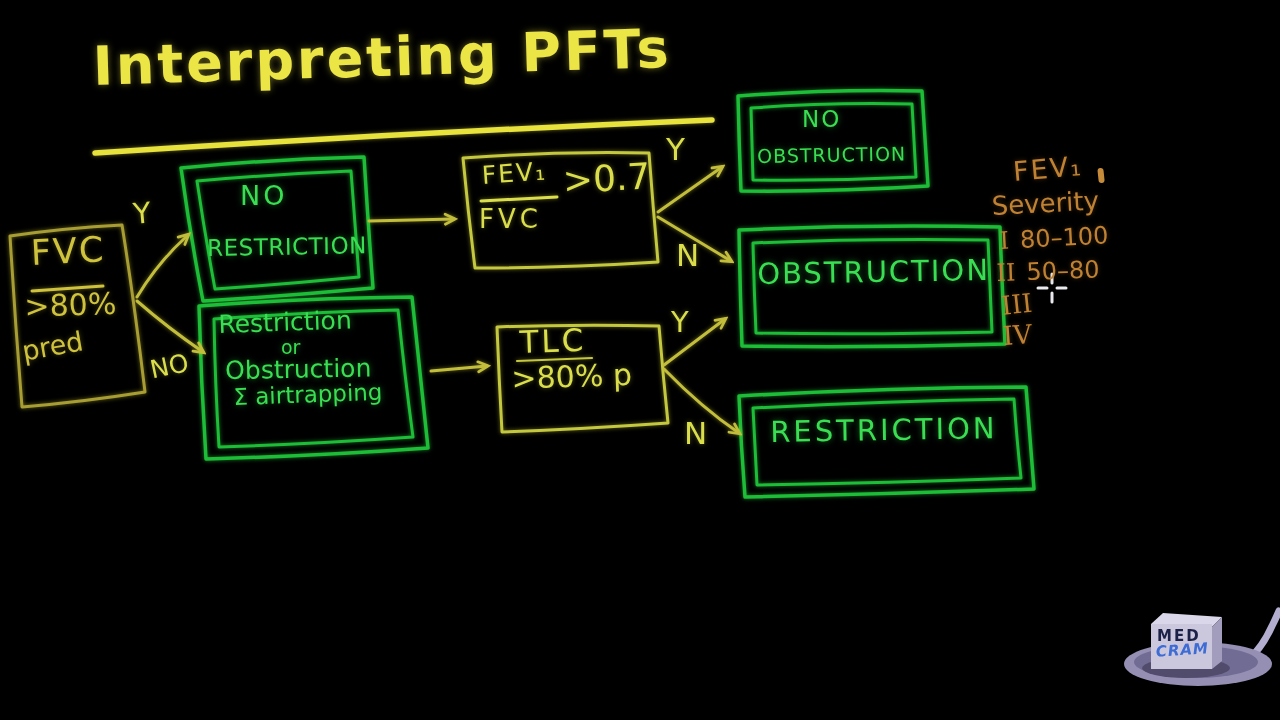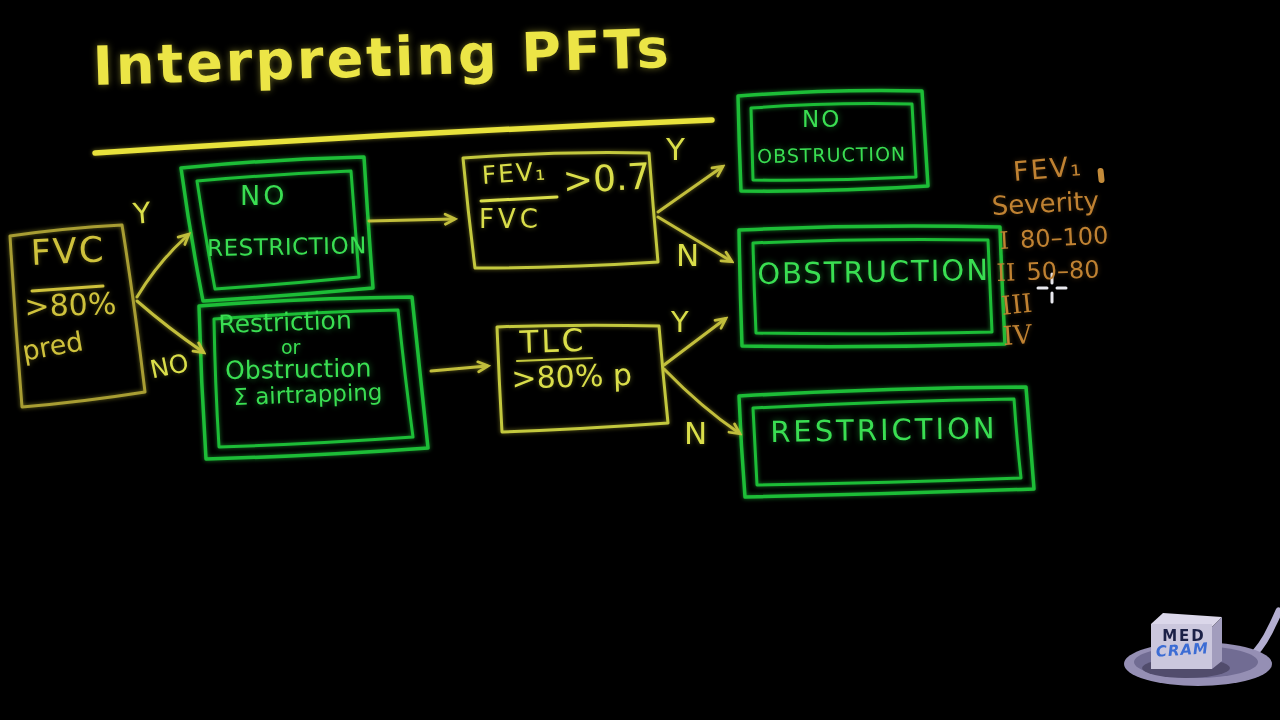--- a/index.html
+++ b/index.html
@@ -8,21 +8,21 @@
   #draw-layer{position:absolute;left:0;top:0;width:1280px;height:720px;}
   .t{position:absolute;white-space:nowrap;transform-origin:left top;line-height:1;}
   .yellow{color:#ece546;text-shadow:0 0 7px rgba(236,229,70,.45);}
   .olive{color:#cfc23c;text-shadow:0 0 5px rgba(190,180,50,.4);}
   .ygreen{color:#dade4a;text-shadow:0 0 5px rgba(210,216,70,.4);}
   .green{color:#3ade52;text-shadow:0 0 6px rgba(46,220,74,.5);}
   .orange{color:#c08232;text-shadow:0 0 5px rgba(192,130,50,.35);}
   .numeral{font-family:"DejaVu Serif",serif;margin-right:11px;}
   .glow-g{filter:drop-shadow(0 0 2px rgba(40,220,70,.55));}
   .glow-y{filter:drop-shadow(0 0 2px rgba(220,214,60,.5));}
-  .logo-med{font-weight:bold;color:#1c2147;text-align:center;}
+  .logo-med{font-weight:bold;color:#1c2147;}
   .logo-cram{font-weight:bold;font-style:italic;color:#3c6cd4;text-align:center;}
 </style>
 </head>
 <body>
 
 <div id="stage">
 
   <svg id="draw-layer" viewBox="0 0 1280 720" xmlns="http://www.w3.org/2000/svg">
     <defs>
       <marker id="ah" viewBox="0 0 12 12" refX="9" refY="6" markerWidth="15" markerHeight="15" orient="auto" markerUnits="userSpaceOnUse">

